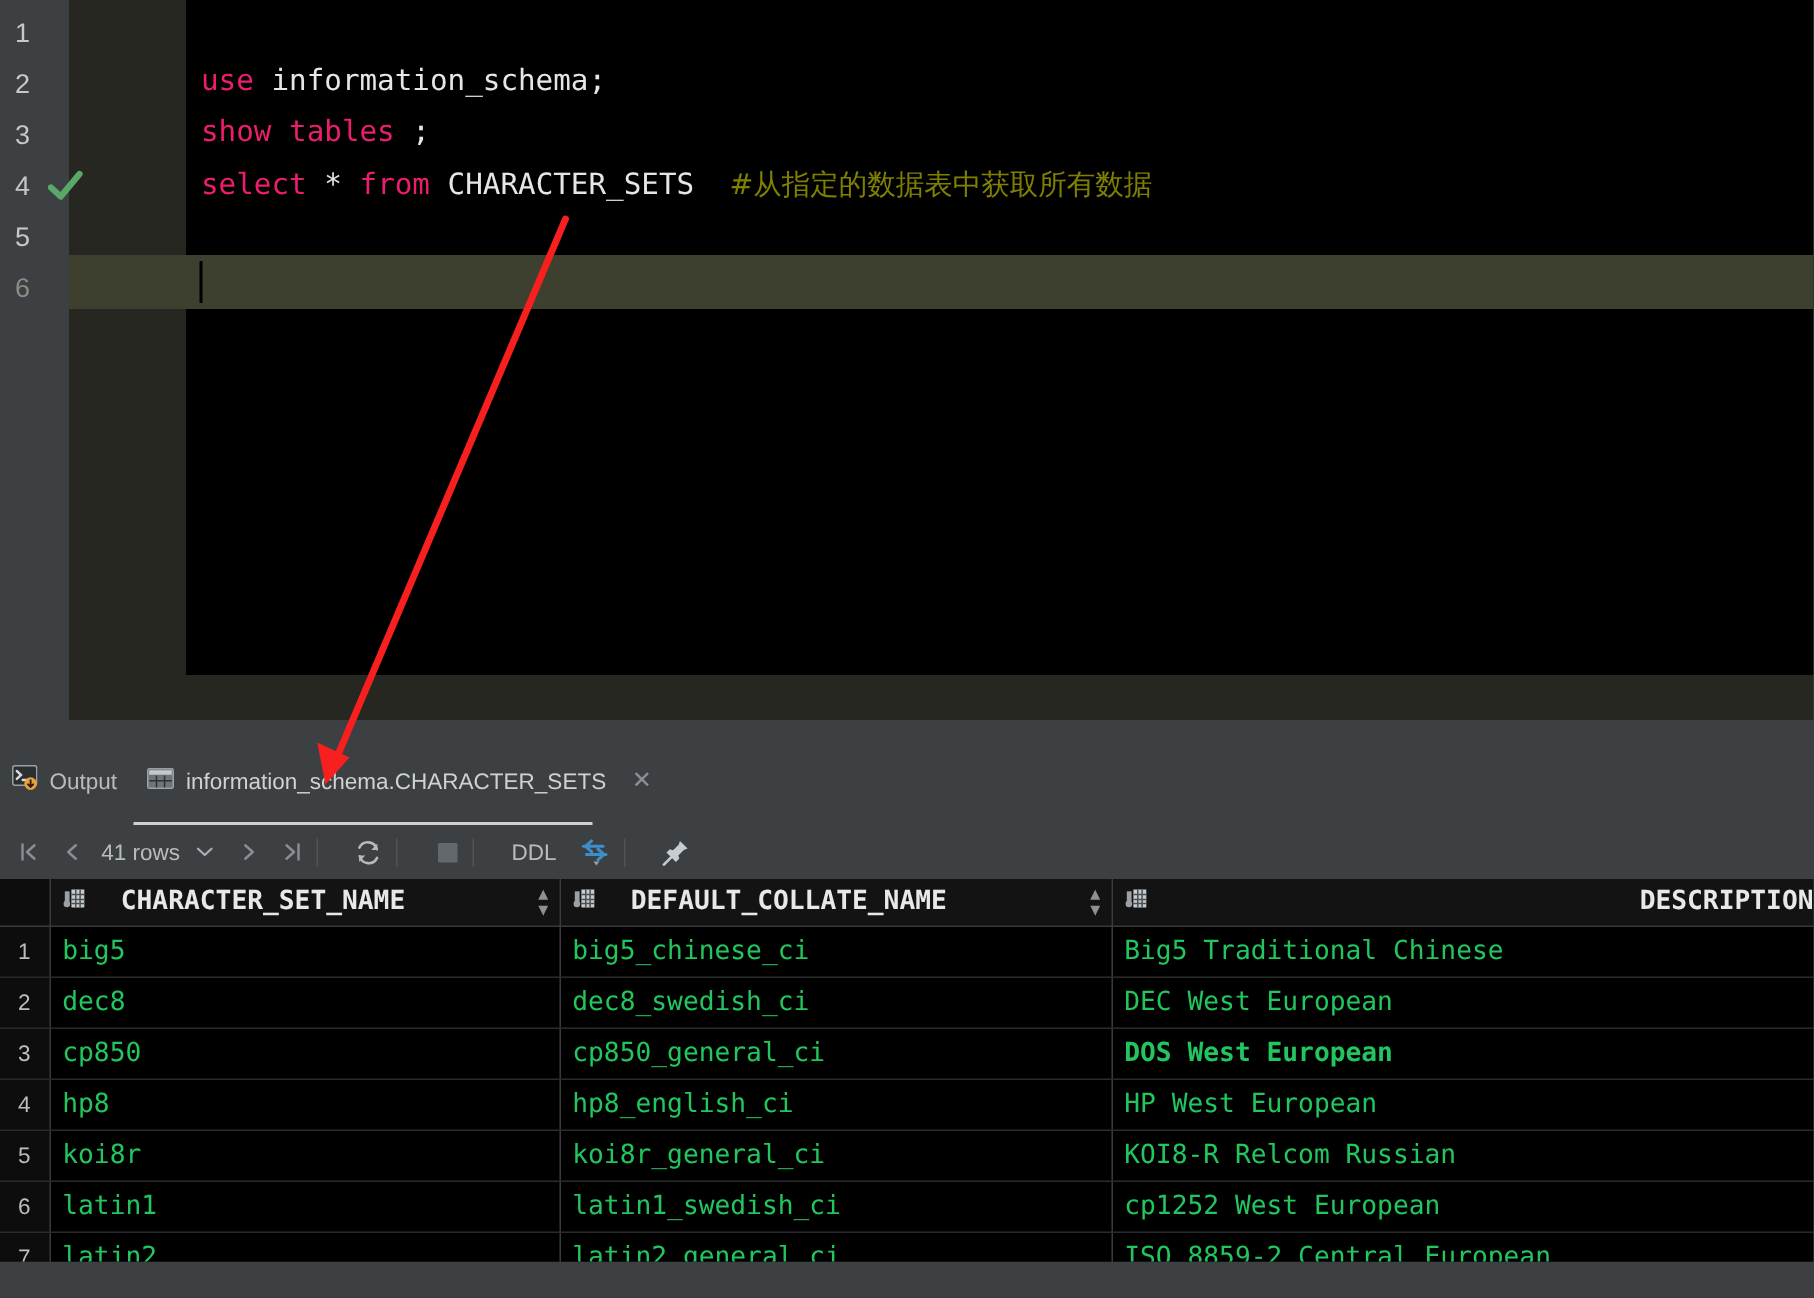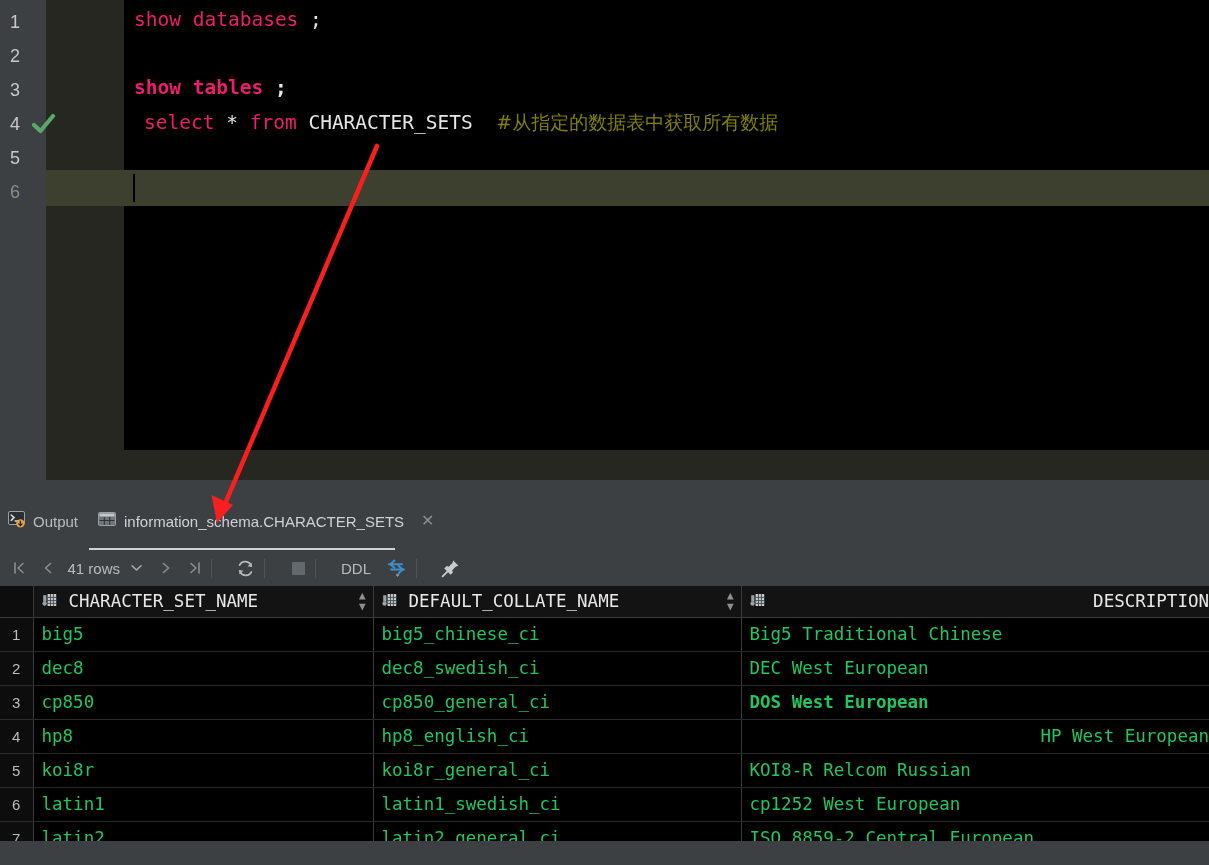--- a/index.html
+++ b/index.html
@@ -130,21 +130,21 @@
     border-bottom: 1px solid #3a3a3a;
     font-weight: normal;
   }
   .grid thead th.corner { background: #0d0d0d; border-right: 1px solid #3a3a3a; }
   .grid td { background: #000000; color: #22c55e; }
   .grid td.rownum {
     background: #0d0d0d; color: #bdbdbd; text-align: center;
     padding-left: 0; font-family: "Liberation Sans", sans-serif;
     font-size: 15px;
   }
-  .th-inner { display: flex; align-items: center; gap: 12px; }
+  .th-inner { display: flex; align-items: center; gap: 24px; font-weight: bold; }
   .th-text { flex: 1 1 auto; }
   .sort-arrows { color: #8d9093; font-size: 11px; padding-right: 7px;
                  line-height: 1.0; text-align: center; }
   .col-icon { flex: 0 0 auto; }
 
   
   .annot {
     position: absolute; left: 0; top: 0; width: 1209px; height: 865px;
     pointer-events: none;
   }
@@ -174,26 +174,26 @@
       <span>4</span>
       <span class="check">
         <svg width="24" height="22" viewBox="0 0 24 22">
           <path d="M2 12 L8.5 18 L21 3" fill="none" stroke="#59a869" stroke-width="4.2" stroke-linecap="round" stroke-linejoin="round"></path>
         </svg>
       </span>
     </div>
     <div class="ln" style="top:138px;">5</div>
     <div class="ln" style="top:172px; color:#8c8d84;">6</div>
 
-    <div class="codetext" style="left:134px; top:8px;"><span class="kw">show databases</span><span class="plain"> ;</span></div>
-
-
-    <div class="codetext" style="left:134px; top:76px;font-weight:bold;"><span class="kw">show tables</span><span class="plain"> ;</span></div>
-
-    <div class="codetext" style="left:144px; top:110px;"><span class="kw">select</span><span class="plain"> * </span><span class="kw">from</span><span class="plain"> CHARACTER_SETS  </span><span class="cmt" style="font-family:'DejaVu Sans',sans-serif;font-size:19px;">#从指定的数据表中获取所有数据</span></div>
+
+    <div class="codetext" style="left:134px; top:42px;"><span class="kw">use</span><span class="plain"> information_schema;</span></div>
+
+    <div class="codetext" style="left:134px; top:76px;"><span class="kw">show tables</span><span class="plain"> ;</span></div>
+
+    <div class="codetext" style="left:134px; top:110px;"><span class="kw">select</span><span class="plain"> * </span><span class="kw">from</span><span class="plain"> CHARACTER_SETS  </span><span class="cmt" style="font-family:'DejaVu Sans',sans-serif;font-size:19px;">#从指定的数据表中获取所有数据</span></div>
 
     <div class="editor-left-pad"></div>
     <div class="editor-bottom-strip"></div>
   </div>
 
   <div class="panel">
 
     <div class="tabs-row">
 
       <div class="tab" style="left:8px;">
@@ -371,21 +371,21 @@
           <tr>
             <td class="rownum">3</td>
             <td>cp850</td>
             <td>cp850_general_ci</td>
             <td style="border-right:none;font-weight:bold;">DOS West European</td>
           </tr>
           <tr>
             <td class="rownum">4</td>
             <td>hp8</td>
             <td>hp8_english_ci</td>
-            <td style="border-right:none;text-align:right;">HP West European</td>
+            <td style="border-right:none;">HP West European</td>
           </tr>
           <tr>
             <td class="rownum">5</td>
             <td>koi8r</td>
             <td>koi8r_general_ci</td>
             <td style="border-right:none;">KOI8-R Relcom Russian</td>
           </tr>
           <tr>
             <td class="rownum">6</td>
             <td>latin1</td>

